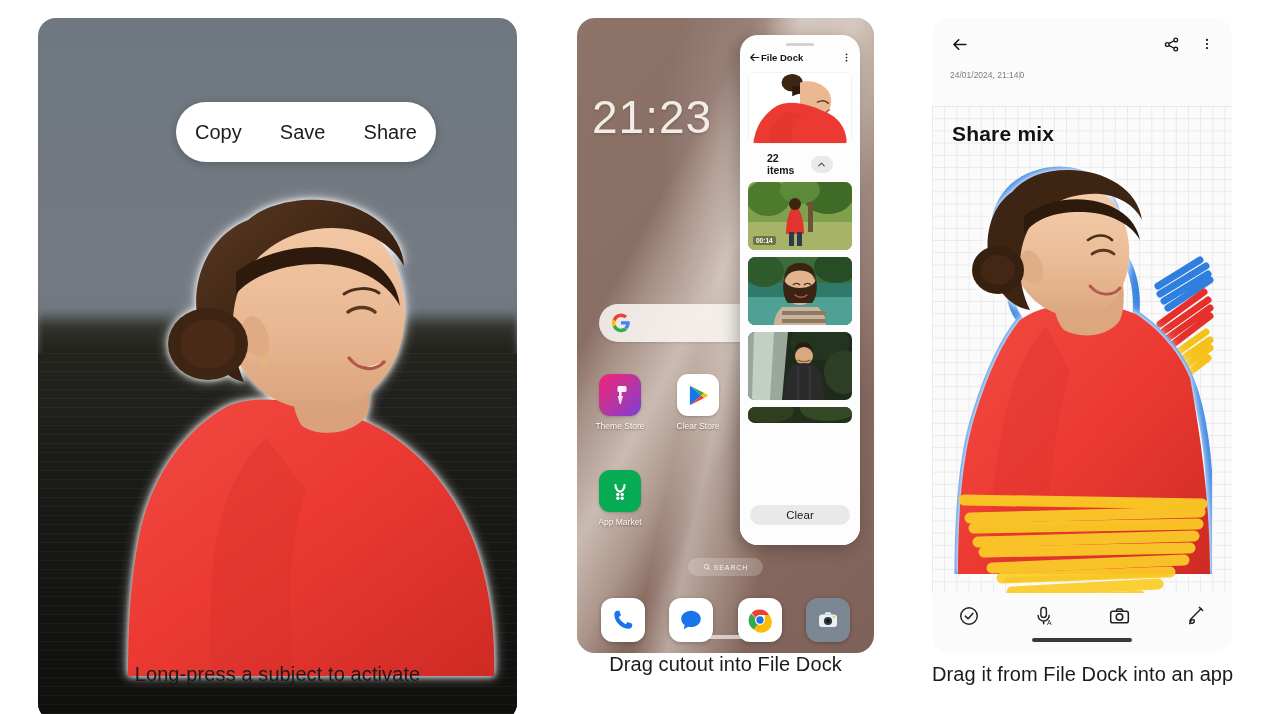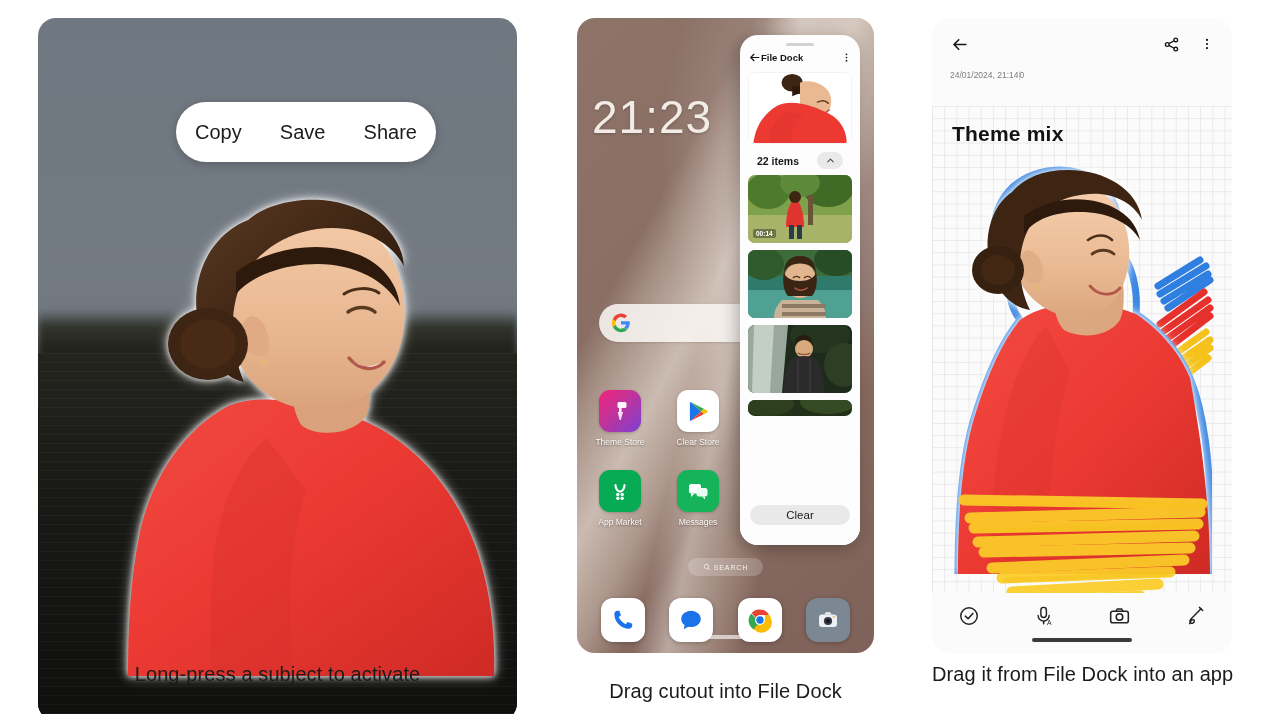--- a/index.html
+++ b/index.html
@@ -81,21 +81,21 @@
     font-size:46px; font-weight:300; color:#f3ece6; letter-spacing:1px;
     text-shadow: 0 1px 3px rgba(0,0,0,.22);
   }
   #gsearch {
     position:absolute; left:22px; top:286px; width:253px; height:38px;
     border-radius:19px; background:rgba(248,245,241,.88);
     display:flex; align-items:center; padding-left:12px;
     box-shadow:0 1px 3px rgba(0,0,0,.12);
   }
   .appgrid { position:absolute; left:0; right:0; display:flex; }
-  #row1 { top:372px; }
+  #row1 { top:356px; }
   #row2 { top:452px; }
   .app { width:70px; margin-left:8px; text-align:center; }
   #row1 .app:first-child, #row2 .app:first-child { margin-left:8px; }
   .app .ico {
     width:42px; height:42px; border-radius:11px; margin:0 auto;
     display:flex; align-items:center; justify-content:center;
     box-shadow:0 1px 3px rgba(0,0,0,.2);
   }
   .app .lbl {
     margin-top:5px; font-size:8.5px; color:#fdfaf7;
@@ -123,21 +123,21 @@
     box-shadow: -4px 3px 16px rgba(0,0,0,.28);
     overflow:hidden; z-index:5;
   }
   #fd-grabber { width:28px; height:3px; border-radius:2px; background:#d2d2d2; margin:8px auto 0; }
   #fd-head { display:flex; align-items:center; padding:5px 8px 6px; }
   #fd-head .ttl { font-size:9.5px; font-weight:bold; color:#141414; }
   #fd-hero {
     margin:2px 8px 0; height:72px; border-radius:7px; background:#ffffff;
     overflow:hidden; position:relative; border:1px solid #f2f2f2;
   }
-  #fd-count { display:flex; align-items:center; justify-content:space-between; padding:8px 17px 6px;gap:8px; }
+  #fd-count { display:flex; align-items:center; justify-content:space-between; padding:8px 27px 6px;gap:8px; }
   #fd-count .n { font-size:10.5px; font-weight:bold; color:#161616; }
   .chevbtn { width:26px; height:17px; border-radius:9px; background:#e9e9e9;
     display:flex; align-items:center; justify-content:center; }
   #fd-list { padding:0 8px; display:flex; flex-direction:column; gap:7px; }
   .fd-thumb { width:100%; height:68px; border-radius:7px; overflow:hidden; position:relative; }
   .fd-thumb.clipped { height:16px; }
   .dur {
     position:absolute; left:5px; bottom:5px; font-size:6.5px; color:#fff;
     background:rgba(0,0,0,.35); padding:1px 3px; border-radius:2px; font-weight:bold;
   }
@@ -293,31 +293,20 @@
           <svg width="24" height="24" viewBox="0 0 24 24">
             <path d="M7.5 6 C7.5 10.2 10 12.6 12 12.6 C14 12.6 16.5 10.2 16.5 6" stroke="#fff" stroke-width="2.1" fill="none" stroke-linecap="round"></path>
             <circle cx="9.8" cy="15.4" r="1.7" fill="#fff"></circle>
             <circle cx="14.2" cy="15.4" r="1.7" fill="#fff"></circle>
             <circle cx="9.8" cy="19.2" r="1.7" fill="#fff"></circle>
             <circle cx="14.2" cy="19.2" r="1.7" fill="#fff"></circle>
           </svg>
         </div>
         <div class="lbl">App Market</div>
       </div>
-      <div class="app">
-        <div class="ico" style="background:#16b45a;">
-          <svg width="24" height="24" viewBox="0 0 24 24">
-            <rect x="3" y="5" width="12" height="9.5" rx="2.2" fill="#fff"></rect>
-            <path d="M5 14.5 L5 18 L8.6 14.5 Z" fill="#fff"></path>
-            <rect x="10.5" y="9" width="11" height="8.5" rx="2.2" fill="#eafbf0"></rect>
-            <path d="M19 17.5 L19 20.4 L16 17.5 Z" fill="#eafbf0"></path>
-          </svg>
-        </div>
-        <div class="lbl">Messages</div>
-      </div>
     </div>
 
     <div id="searchpill">
       <svg width="8" height="8" viewBox="0 0 24 24">
         <circle cx="10.5" cy="10.5" r="6.5" stroke="#f6f1ec" stroke-width="2.4" fill="none"></circle>
         <line x1="15.5" y1="15.5" x2="21" y2="21" stroke="#f6f1ec" stroke-width="2.4" stroke-linecap="round"></line>
       </svg>
       <span class="t">SEARCH</span>
     </div>
 
@@ -451,21 +440,21 @@
             <ellipse cx="80" cy="2" rx="28" ry="12" fill="#334a24"></ellipse>
           </svg>
         </div>
       </div>
 
       <div id="fd-clear-wrap">
         <div id="fd-clear">Clear</div>
       </div>
     </div>
   </div>
-  <div class="caption" style="left:577px; top:680px; width:297px;">Drag cutout into File Dock</div>
+  <div class="caption" style="left:577px; top:653px; width:297px;">Drag cutout into File Dock</div>
 
   <div class="panel" id="panel3">
     <div id="p3-head">
       <svg width="19" height="19" viewBox="0 0 24 24" class="icobtn">
         <path d="M20 12 H5 M11 6 L5 12 L11 18" stroke="#141414" stroke-width="2" fill="none" stroke-linecap="round" stroke-linejoin="round"></path>
       </svg>
       <div style="display:flex; align-items:center; gap:20px;">
         <svg width="17" height="17" viewBox="0 0 24 24" class="icobtn">
           <circle cx="18" cy="5.5" r="2.6" stroke="#141414" stroke-width="1.9" fill="none"></circle>
           <circle cx="6" cy="12" r="2.6" stroke="#141414" stroke-width="1.9" fill="none"></circle>
@@ -481,21 +470,21 @@
       </div>
     </div>
 
     <div id="p3-meta">
       <span class="txt">24/01/2024, 21:14</span>
       <span class="sep"></span>
       <span class="txt">0</span>
     </div>
 
     <div id="p3-canvas">
-      <div id="p3-title">Theme mix</div>
+      <div id="p3-title">Share mix</div>
 
       <svg style="position:absolute; left:218px; top:140px; width:70px; height:150px;" viewBox="0 0 70 150">
         <g stroke-linecap="round" fill="none" stroke-width="7">
           <path d="M8 40 L50 14 M10 48 L56 20 M14 55 L58 28 M18 62 L60 34" stroke="#2f7fe0"></path>
           <path d="M10 78 L54 46 M14 85 L58 54 M18 92 L60 62 M22 99 L60 70" stroke="#e5302c"></path>
           <path d="M14 116 L56 86 M18 123 L60 94 M22 130 L60 102 M26 137 L58 112" stroke="#f5c21c"></path>
         </g>
       </svg>
 
       <svg style="position:absolute; left:10px; top:48px; width:270px; height:420px;" viewBox="0 0 270 420">

